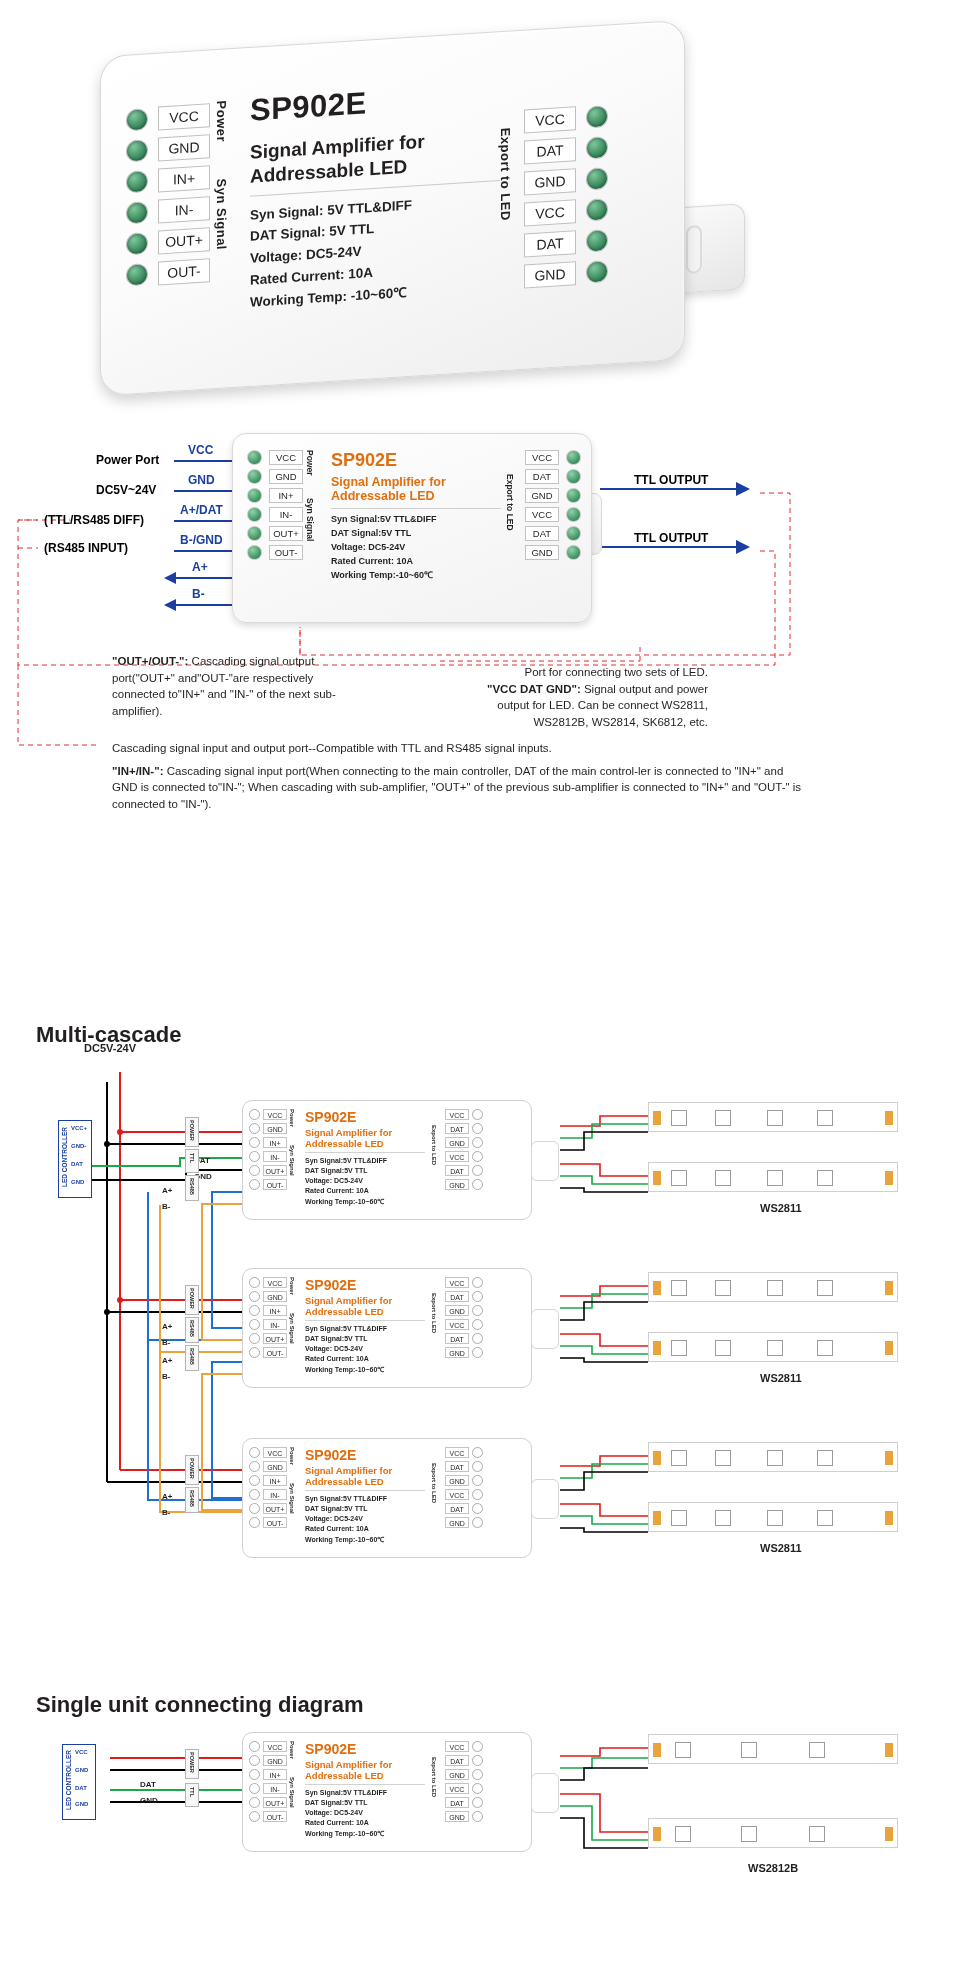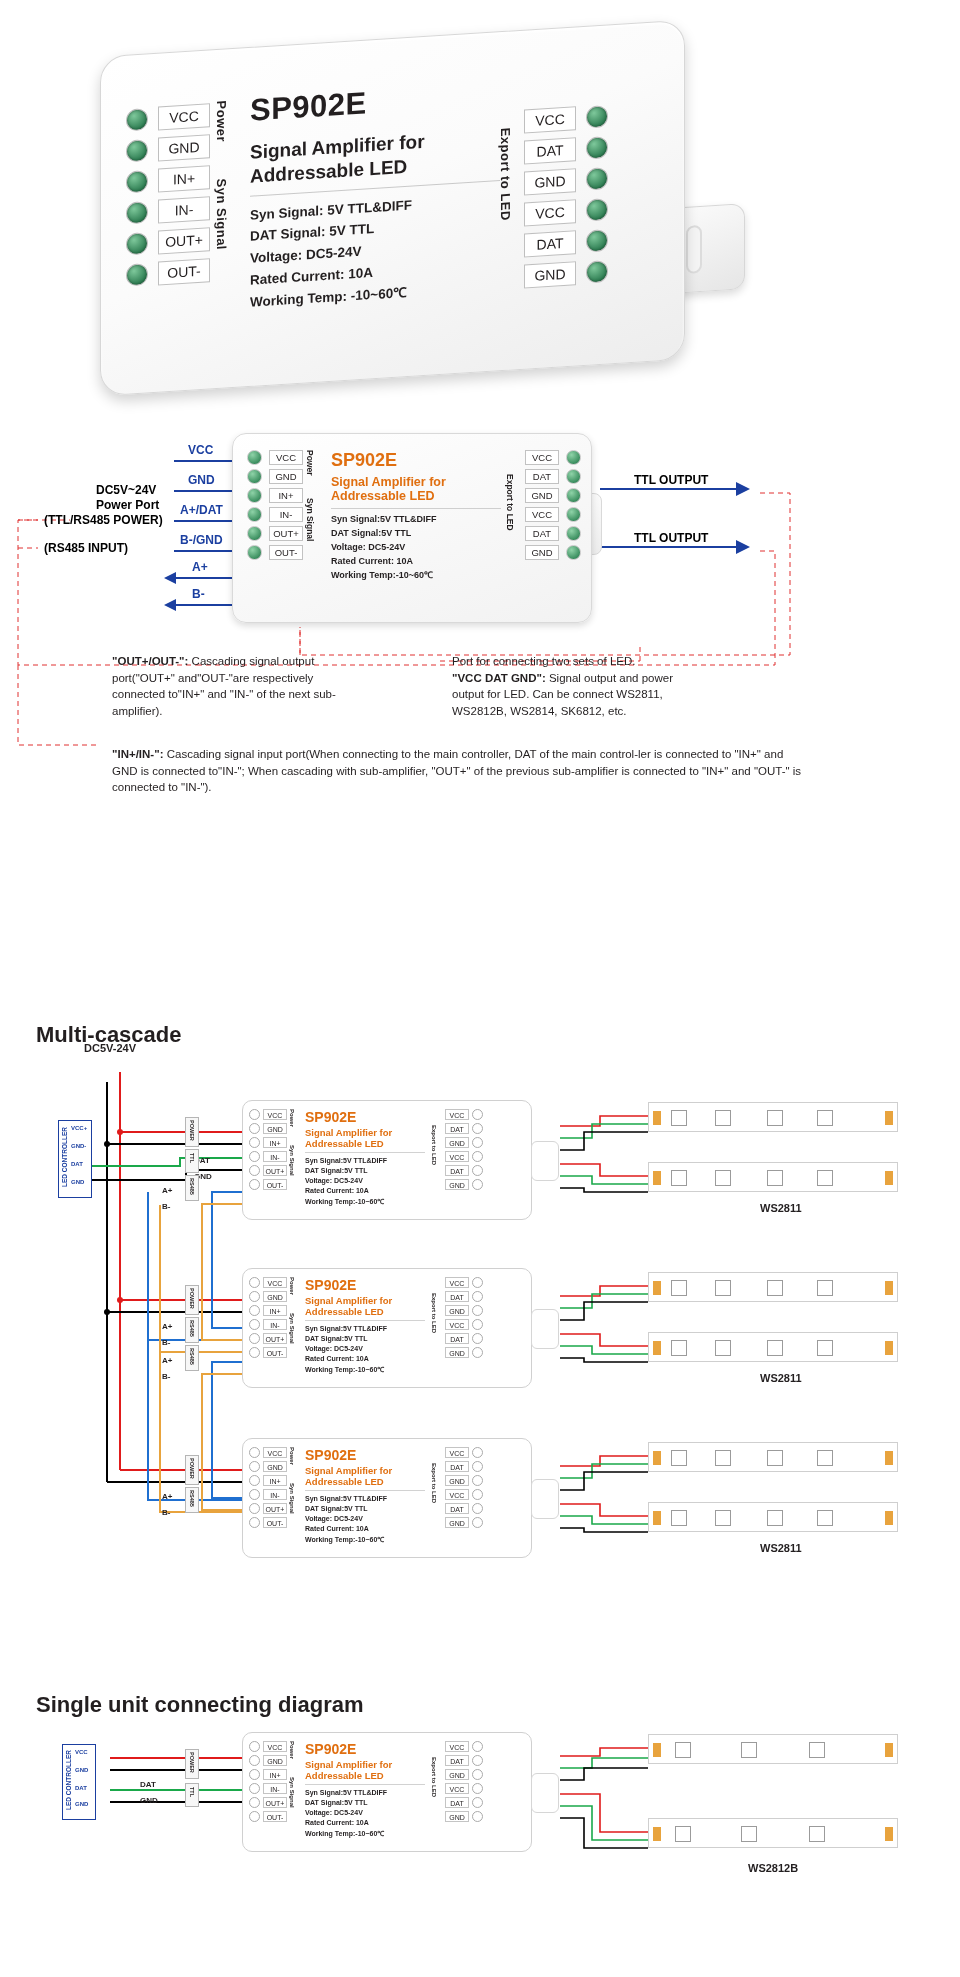--- a/index.html
+++ b/index.html
@@ -307,45 +307,46 @@
           <div class="tl-s" style="width:34px;height:15px;line-height:14px;margin-right:7px;">DAT</div>
           <div class="screw-s"></div>
         </div>
       <div class="term-row">
           <div class="tl-s" style="width:34px;height:15px;line-height:14px;margin-right:7px;">GND</div>
           <div class="screw-s"></div>
         </div>
     </div>
   </div>
 
-  <div class="abs blackbl" style="left:96px; top:38px;margin-top:45px;">Power Port</div>
+  <div class="abs blackbl" style="left:96px; top:38px;">Power Port</div>
   <div class="abs blackbl" style="left:96px; top:68px;">DC5V~24V</div>
-  <div class="abs blackbl" style="left:44px; top:98px;">(TTL/RS485 POWER)</div>
+  <div class="abs blackbl" style="left:44px; top:98px;">(TTL/RS485 DIFF)</div>
   <div class="abs blackbl" style="left:44px; top:126px;">(RS485 INPUT)</div>
 
   <div class="abs bluelbl" style="left:188px; top:28px;">VCC</div>
   <div class="abs bluelbl" style="left:188px; top:58px;">GND</div>
   <div class="abs bluelbl" style="left:180px; top:88px;">A+/DAT</div>
   <div class="abs bluelbl" style="left:180px; top:118px;">B-/GND</div>
   <div class="abs bluelbl" style="left:192px; top:145px;">A+</div>
   <div class="abs bluelbl" style="left:192px; top:172px;">B-</div>
 
   <div class="abs blackbl" style="left:634px; top:58px;">TTL OUTPUT</div>
   <div class="abs blackbl" style="left:634px; top:116px;">TTL OUTPUT</div>
 
   <div class="abs arrow-note" style="left:112px; top:238px; width:250px;">
     <span style="font-weight:bold;">"OUT+/OUT-":</span>
     <span>Cascading signal output port("OUT+" and"OUT-"are respectively connected to"IN+" and "IN-" of the next sub-amplifier).</span>
   </div>
-  <div class="abs arrow-note" style="left:452px; top:238px; width:256px;">
+  <div class="abs arrow-note" style="left:452px; top:249px; width:256px;text-align:right;">
     <div>Port for connecting two sets of LED.</div>
     <span style="font-weight:bold;">"VCC DAT GND":</span>
     <span>Signal output and power output for LED. Can be connect WS2811, WS2812B, WS2814, SK6812, etc.</span>
   </div>
   <div class="abs arrow-note" style="left:112px; top:325px; width:700px;">
+    <div>Cascading signal input and output port--Compatible with TTL and RS485 signal inputs.</div>
     <div style="margin-top:6px;">
       <span style="font-weight:bold;">"IN+/IN-":</span>
       <span>Cascading signal input port(When connecting to the main controller, DAT of the main control-ler is connected to "IN+" and GND is connected to"IN-"; When cascading with sub-amplifier, "OUT+" of the previous sub-amplifier is connected to "IN+" and "OUT-" is connected to "IN-").</span>
     </div>
   </div>
 </div>
 
 <div class="abs h2" style="left:36px; top:1022px;">Multi-cascade</div>
 
 <div class="abs" style="left:0; top:1060px; width:960px; height:620px;">

